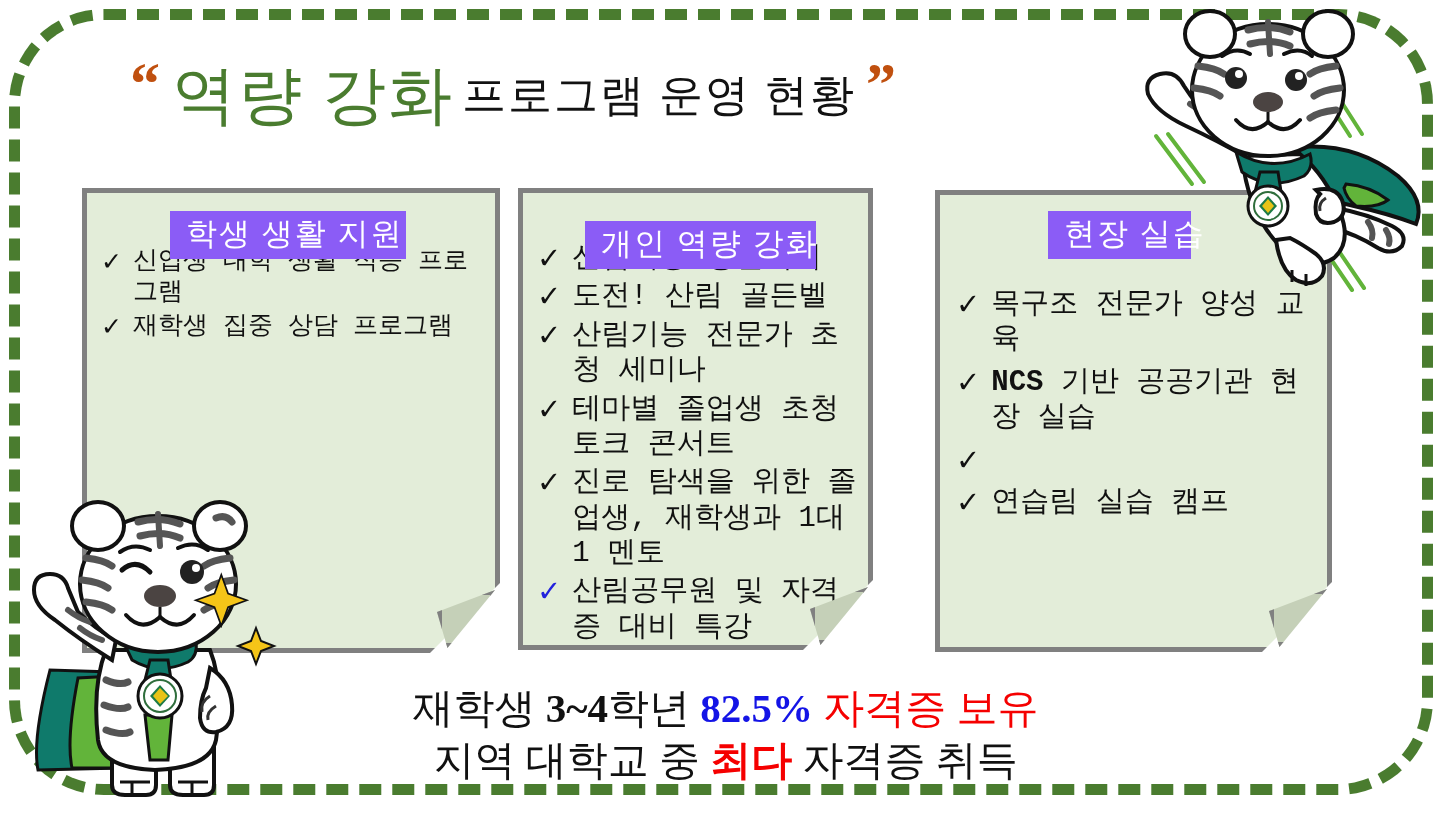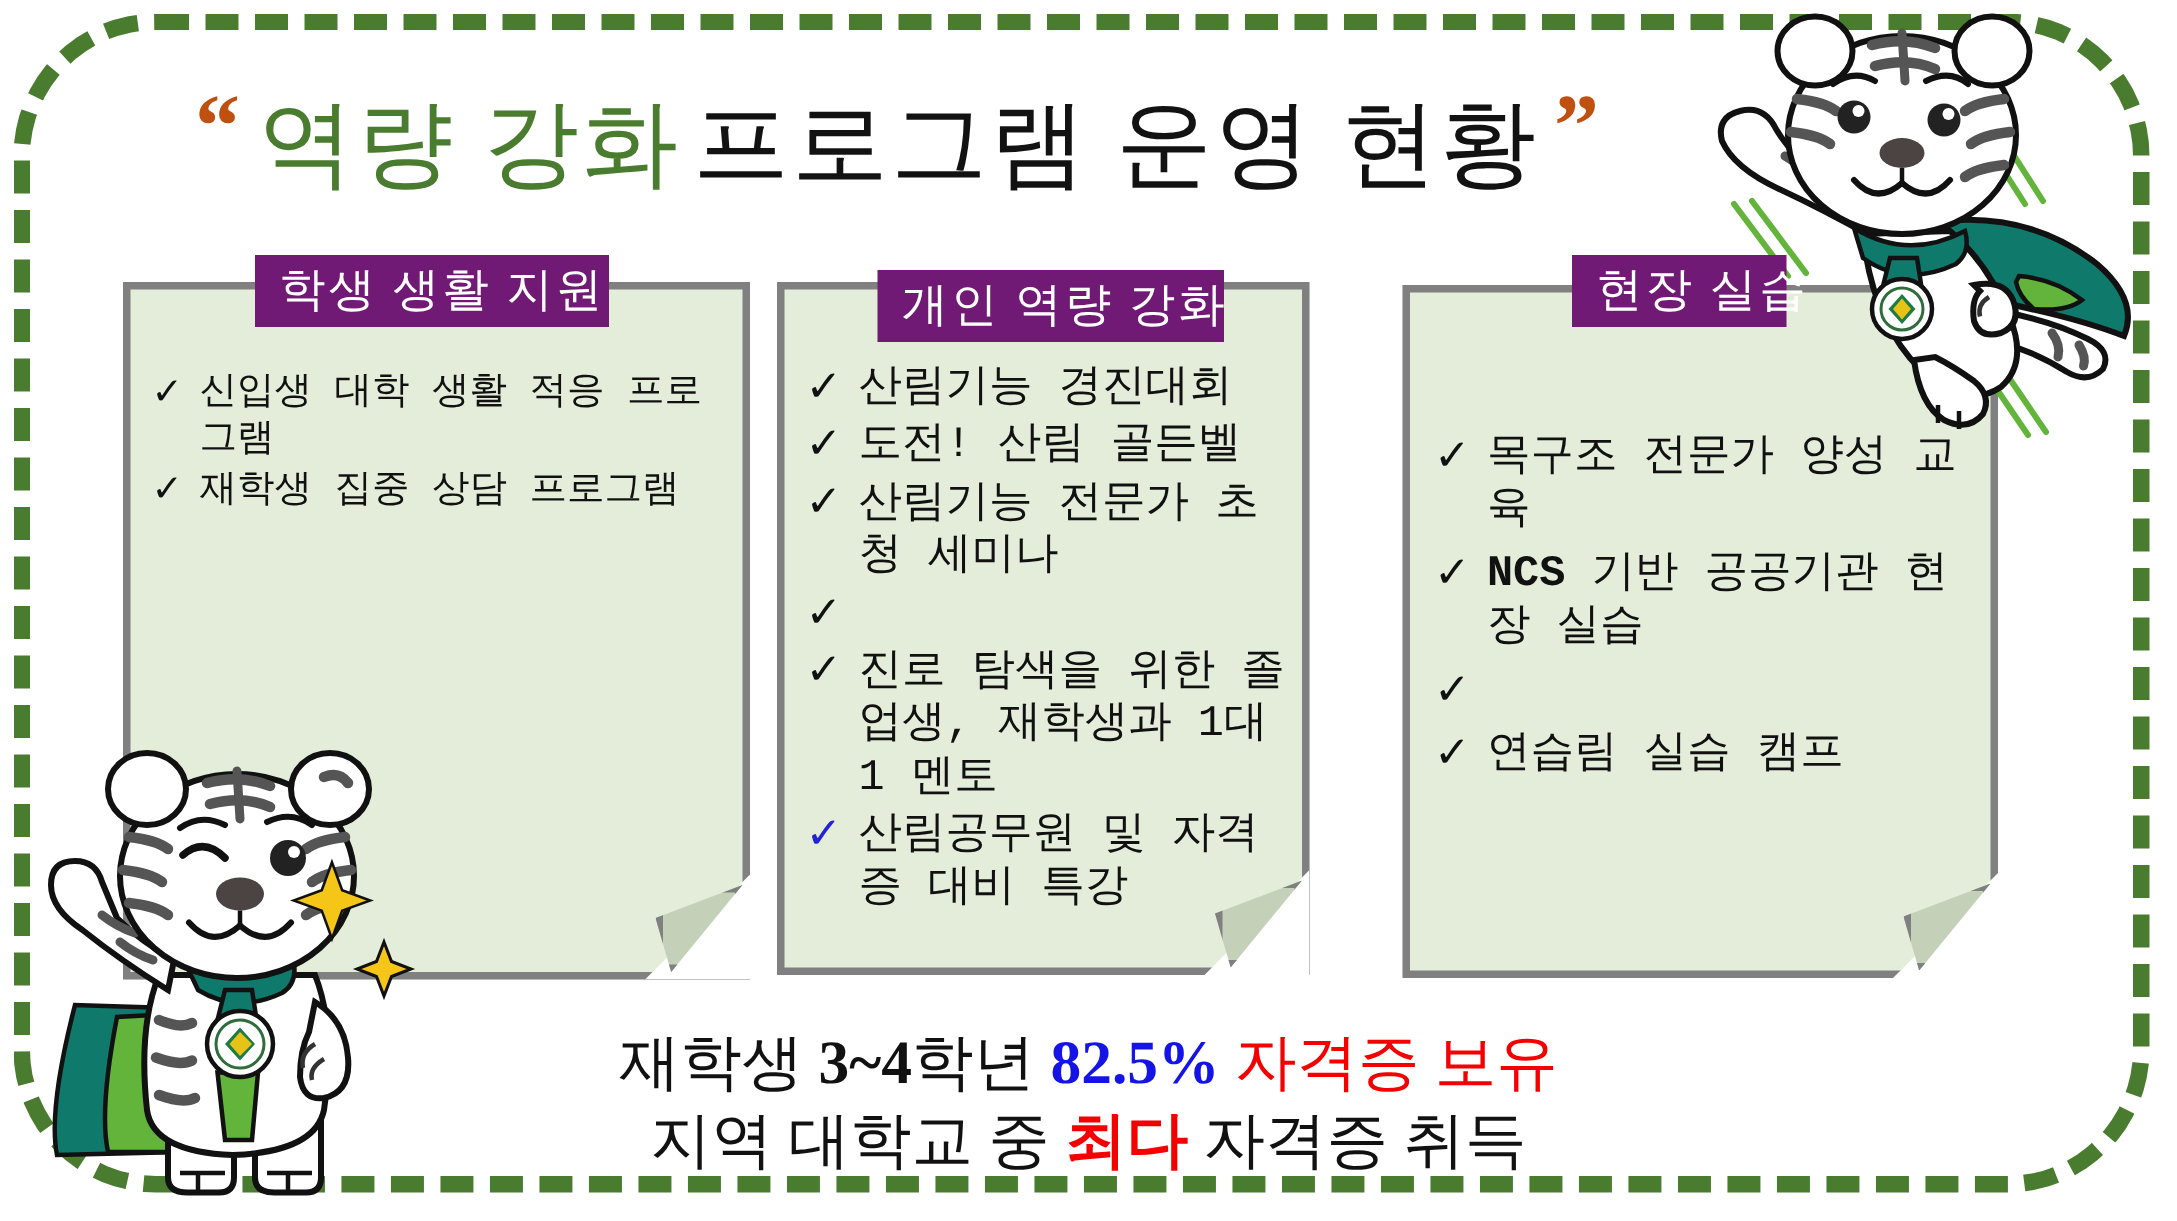--- a/index.html
+++ b/index.html
@@ -50,21 +50,21 @@
   }
   #title-green {
     color: #4a7c2f;
     font-size: 64px;
     line-height: 1;
     margin: 0 8px 0 12px;
     letter-spacing: 2px;
   }
   #title-black {
     color: #121212;
-    font-size: 64px;
+    font-size: 44px;
     line-height: 1;
     letter-spacing: 2px;
   }
   #quote-close {
     margin-left: 10px;
   }
 
   
   .card {
     position: absolute;
@@ -98,29 +98,30 @@
     width: 58px;
     height: 58px;
     background: #c5d0b8;
     border: 5px solid #808080;
     box-sizing: border-box;
     clip-path: polygon(100% 0, 18% 100%, 0 38%);
   }
 
   .card-header {
     position: absolute;
-    background: #701a75;
+    background: #8b5cf6;
     color: #ffffff;
     font-size: 31px;
     line-height: 1;
     padding: 7px 16px 10px 16px;
     white-space: nowrap;
     text-align: center;
     letter-spacing: 2px;
     z-index: 5;
+    margin-top: 41px;
   }
 
   ul.items {
     list-style: none;
     margin: 0;
     padding: 0;
   }
   ul.items li {
     display: flex;
     align-items: flex-start;
@@ -210,20 +211,21 @@
       <li>
         <span class="chk">✓</span>
         <span class="itxt">도전! 산림 골든벨</span>
       </li>
       <li>
         <span class="chk">✓</span>
         <span class="itxt">산림기능 전문가 초청 세미나</span>
       </li>
       <li>
         <span class="chk">✓</span>
+        <span class="itxt">테마별 졸업생 초청 토크 콘서트</span>
       </li>
       <li>
         <span class="chk">✓</span>
         <span class="itxt">진로 탐색을 위한 졸업생, 재학생과 1대1 멘토</span>
       </li>
       <li class="blue">
         <span class="chk">✓</span>
         <span class="itxt">산림공무원 및 자격증 대비 특강</span>
       </li>
     </ul>

